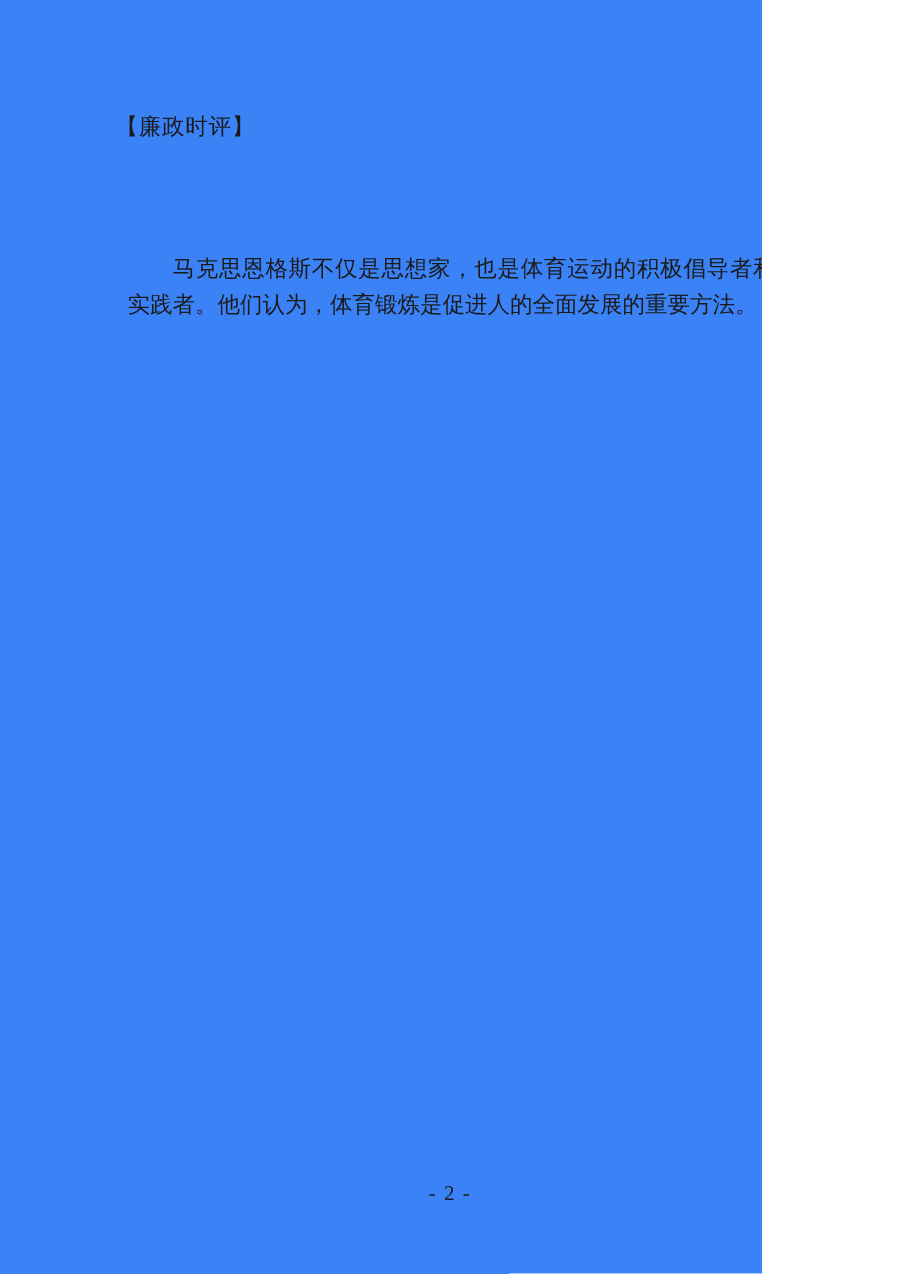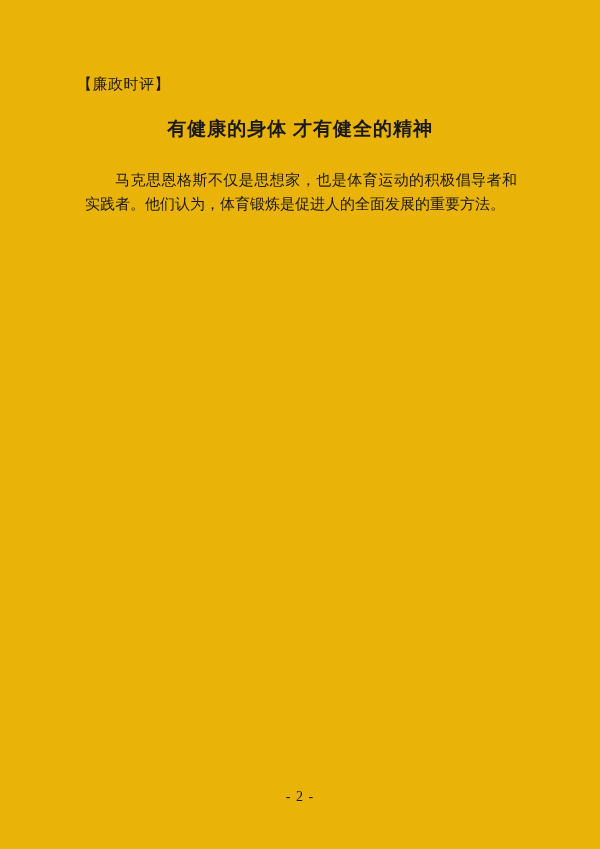--- a/index.html
+++ b/index.html
@@ -2,23 +2,23 @@
 <html><head>
 <meta charset="utf-8">
 <style>
   html, body {
     margin: 0;
     padding: 0;
     background: #ffffff;
   }
   .page {
     position: relative;
-    width: 600px;
+    width: 508px;
     height: 849px;
-    background: #eab308;
+    background: #3b82f6;
     overflow: hidden;
     font-family: "Liberation Serif", "DejaVu Serif", serif;
     color: #1a1a1a;
   }
   .section-label {
     position: absolute;
     left: 77px;
     top: 75px;
     font-size: 15px;
     letter-spacing: 0.5px;
@@ -60,21 +60,20 @@
     letter-spacing: 1px;
   }
 </style>
 </head>
 <body>
 
 <div class="page">
 
   <div class="section-label">【廉政时评】</div>
 
-  <h1 class="doc-title">有健康的身体 才有健全的精神</h1>
 
   <div class="doc-body">
     <p>马克思恩格斯不仅是思想家，也是体育运动的积极倡导者和实践者。他们认为，体育锻炼是促进人的全面发展的重要方法。</p>
   </div>
 
   <div class="page-number">- 2 -</div>
 
 </div>
 
 </body></html>

